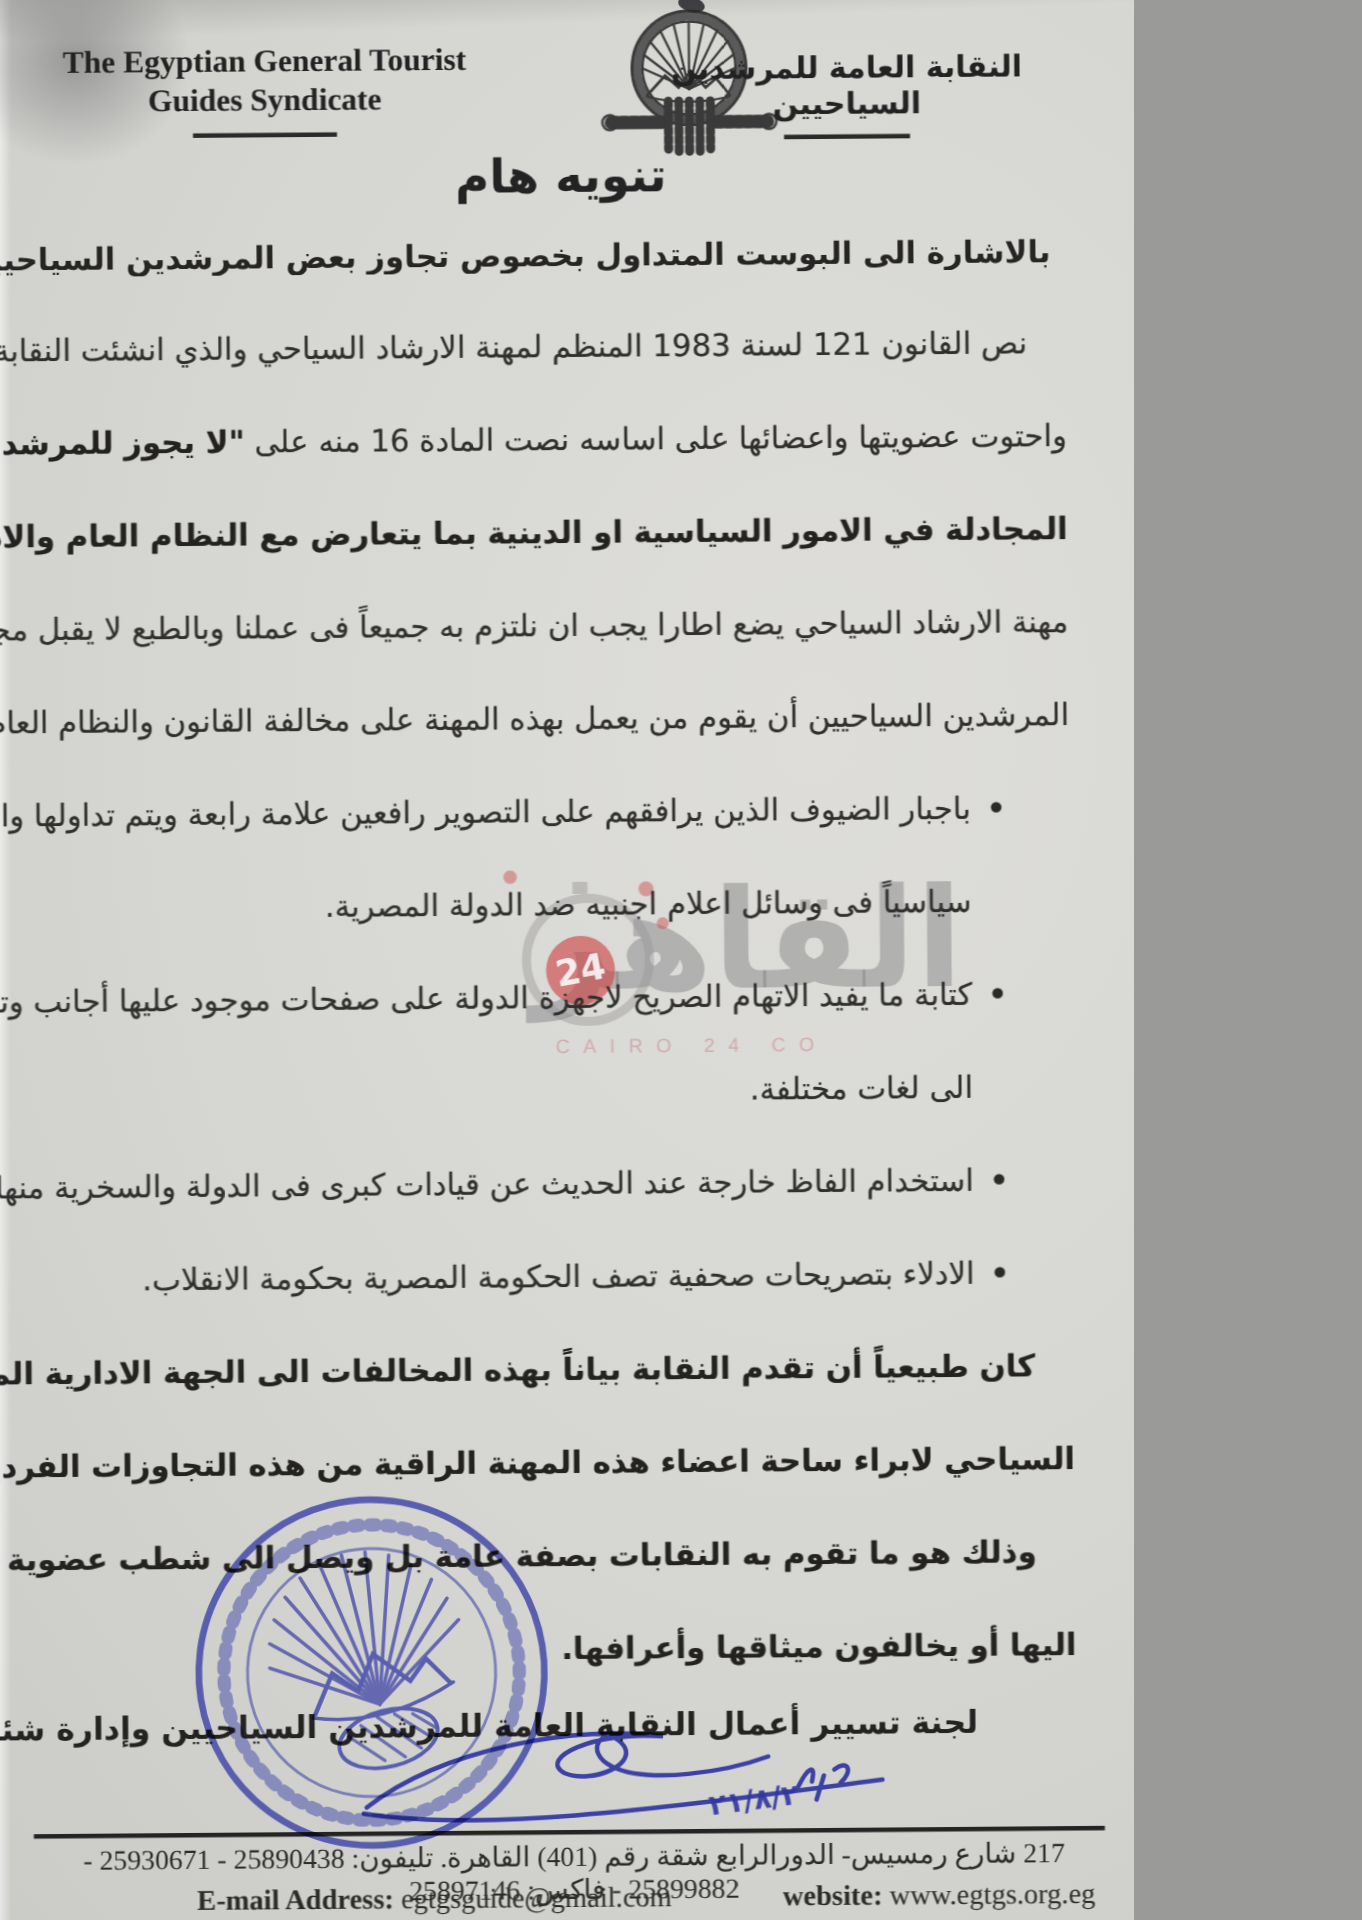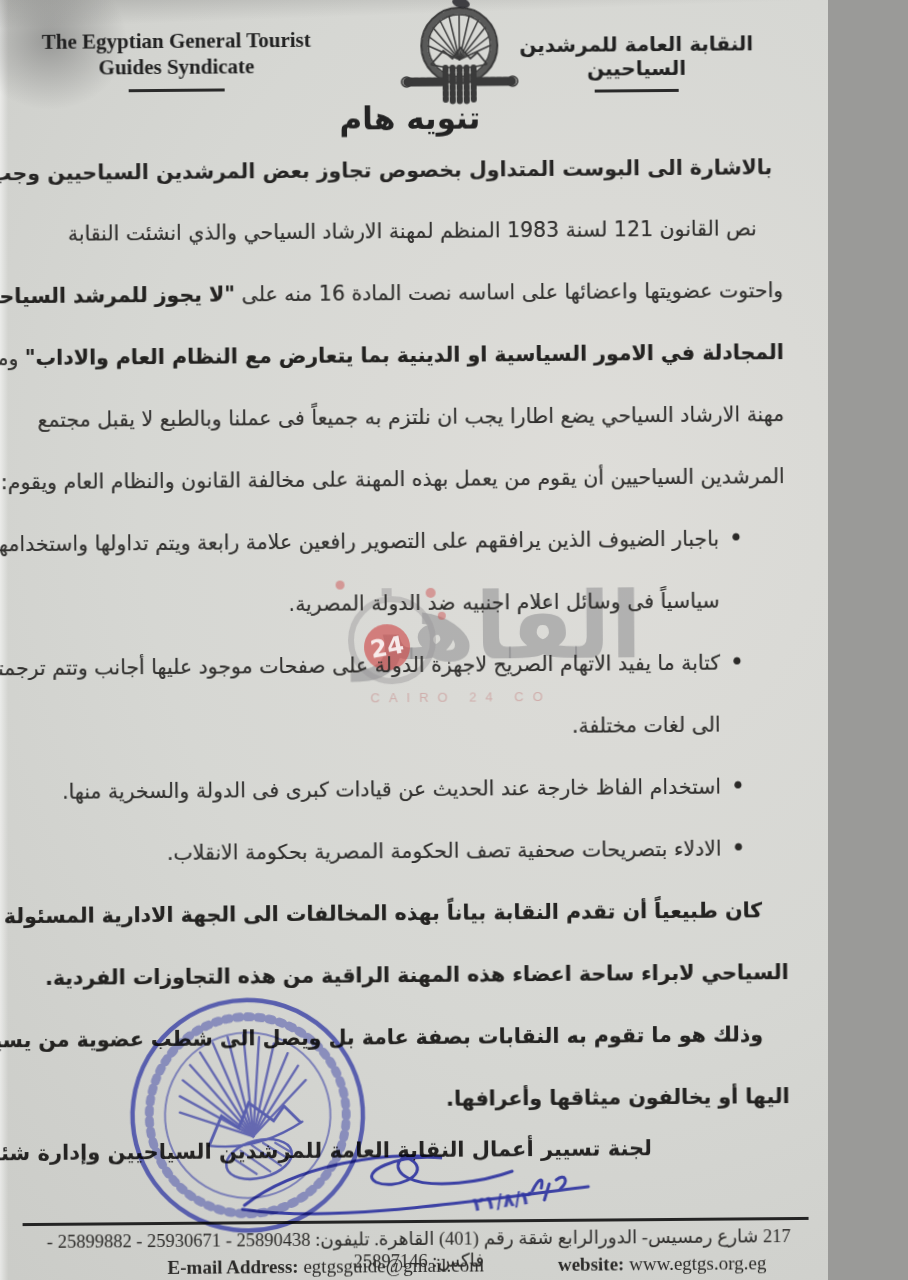--- a/index.html
+++ b/index.html
@@ -1,17 +1,17 @@
 <!DOCTYPE html>
 <html lang="ar"><head>
 <meta charset="utf-8">
 <style>
   html,body{margin:0;padding:0;background:#9a9a98;}
   .sheet{
-    position:relative;width:828px;height:1280px;overflow:hidden;
+    position:relative;width:756px;height:1280px;overflow:hidden;
     background:radial-gradient(115% 90% at 72% 38%, #deddd9 0%, #d6d7d3 48%, #c9cac6 100%);
     font-family:"DejaVu Sans",sans-serif;color:#2e2d2b;
   }
   .sheet::before{content:"";position:absolute;inset:0;z-index:0;pointer-events:none;
     background:linear-gradient(178deg, rgba(60,60,60,.20) 0%, rgba(60,60,60,0) 2.2%),
                linear-gradient(90deg, rgba(255,255,255,.55) 0%, rgba(255,255,255,0) 1%);}
   .corner-smudge{position:absolute;left:-60px;top:-60px;width:220px;height:200px;z-index:0;
     background:radial-gradient(closest-side, rgba(60,60,62,.38), rgba(60,60,62,0) 70%);}
   .speck{position:absolute;left:452px;top:-2px;width:18px;height:10px;border-radius:50%;
     background:#26262a;opacity:.85;transform:rotate(14deg);z-index:3;}

